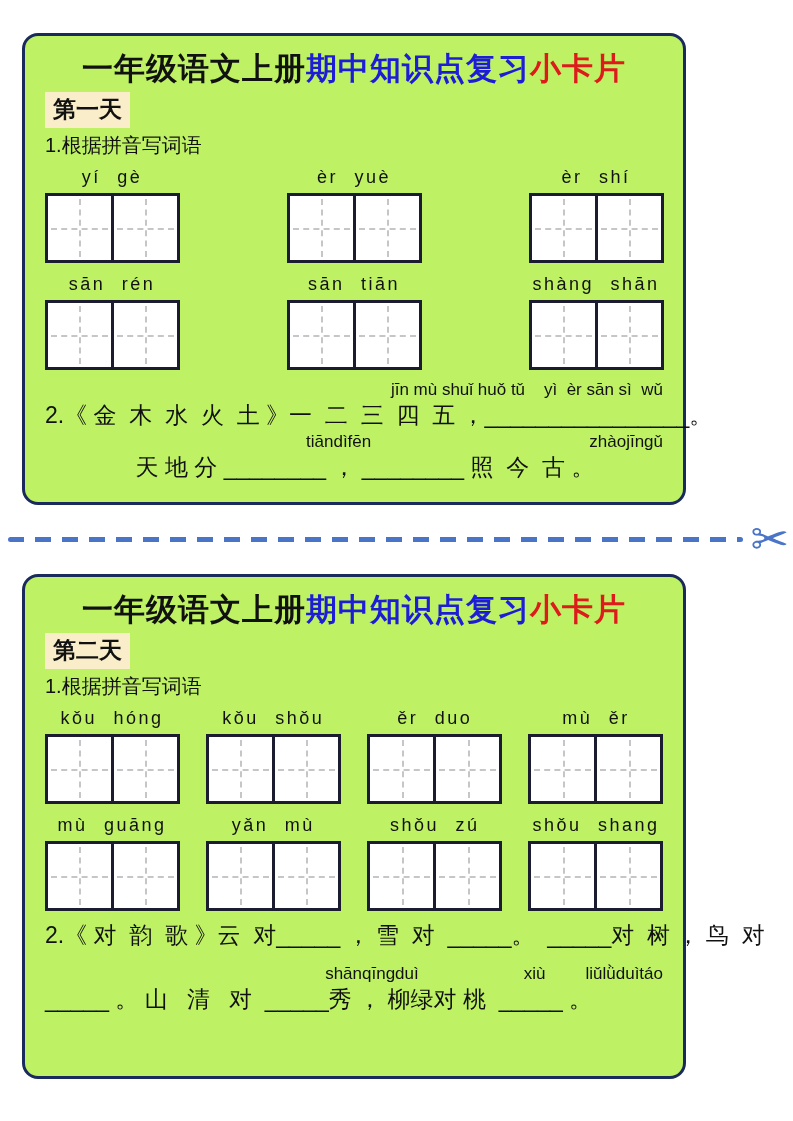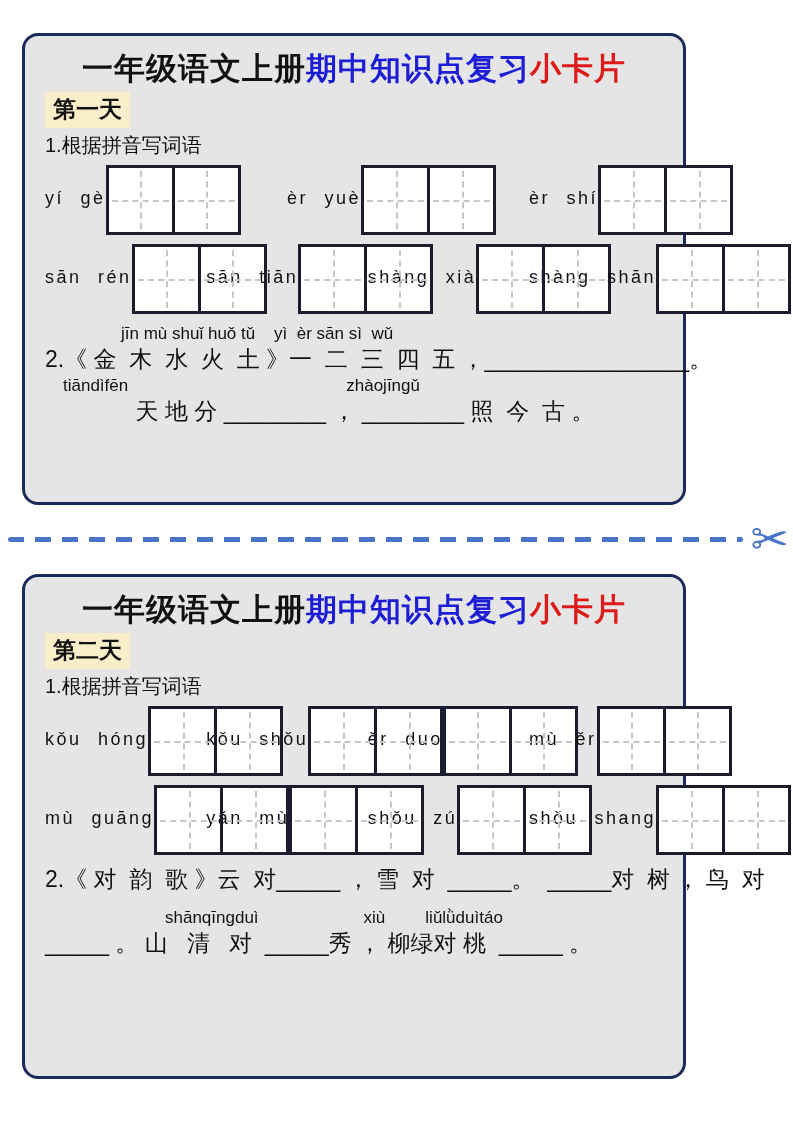--- a/index.html
+++ b/index.html
@@ -6,21 +6,21 @@
   body{
     width:793px;height:1121px;overflow:hidden;
     font-family:"Liberation Sans","DejaVu Sans",sans-serif;
     color:#111;
   }
   .page{position:relative;width:793px;height:1121px;background:#fff;}
 
   
   .card{
     position:absolute;left:22px;width:664px;box-sizing:border-box;
-    background:#e5e5e5;border:3.5px solid #1a2a5c;border-radius:16px;
+    background:#bef264;border:3.5px solid #1a2a5c;border-radius:16px;
     padding:6px 20px 10px;
   }
   .card-1{top:33px;height:472px;}
   .card-2{top:574px;height:505px;}
 
   .title{
     text-align:center;font-size:31px;font-weight:bold;
     margin:6px 0 2px;letter-spacing:1px;white-space:nowrap;
   }
   .title .t-blue{color:#1d1dd6;}
@@ -29,40 +29,40 @@
   .day-wrap{text-align:left;margin:2px 0 4px;}
   .day-badge{
     display:inline-block;background:#faeeca;color:#111;
     font-size:23px;font-weight:bold;padding:2px 8px 3px;
   }
 
   .sec1-heading{font-size:20px;margin:2px 0 6px 0;}
 
   
   .word-row{display:flex;justify-content:space-between;margin:0 0 9px 0;}
-  .word-col{width:134px;display:flex;flex-direction:row;align-items:center;}
+  .word-col{width:134px;display:flex;flex-direction:column;align-items:center;}
   .pinyin-label{
     font-size:18px;letter-spacing:2.5px;word-spacing:9px;
     white-space:nowrap;margin-bottom:4px;line-height:24px;
   }
   .gridpair{display:flex;border:3px solid #1c1c30;background:#fff;}
   .gcell{width:63px;height:64px;position:relative;}
   .gcell + .gcell{border-left:3px solid #1c1c30;}
   .gcell::before{
     content:"";position:absolute;top:3px;bottom:3px;left:50%;
     border-left:2px dashed #c6c6c6;
   }
   .gcell::after{
     content:"";position:absolute;left:3px;right:3px;top:50%;
     border-top:2px dashed #c6c6c6;
   }
 
   
   .sec2{margin-top:4px;}
-  .pline{white-space:pre;font-size:17px;line-height:21px;height:21px;}
+  .pline{white-space:pre;font-size:17px;line-height:21px;height:21px;text-align:right;}
   .pline span{display:inline-block;}
   .hline{white-space:pre;font-size:23px;line-height:31px;}
 
   
   .c1l1 span:nth-child(1){margin-left:76px;}
   .c1l2 span:nth-child(1){margin-left:18px;}
   .c1l2 span:nth-child(2){margin-left:218px;}
   .c1l2t{padding-left:22px;text-align:center;}
   .c2l1 span:nth-child(1){margin-left:73px;}
   .c2l1 span:nth-child(2){margin-left:44px;}
@@ -132,27 +132,20 @@
           </div>
       </div>
       <div class="word-col">
         <span class="pinyin-label">sān tiān</span>
         <div class="gridpair">
             <div class="gcell"></div>
             <div class="gcell"></div>
           </div>
       </div>
       <div class="word-col">
-        <span class="pinyin-label">shàng xià</span>
-        <div class="gridpair">
-            <div class="gcell"></div>
-            <div class="gcell"></div>
-          </div>
-      </div>
-      <div class="word-col">
         <span class="pinyin-label">shàng shān</span>
         <div class="gridpair">
             <div class="gcell"></div>
             <div class="gcell"></div>
           </div>
       </div>
     </div>
 
     <div class="sec2">
       <div class="pline c1l1"><span>jīn mù shuǐ huǒ tǔ    yì  èr sān sì  wǔ</span></div>

